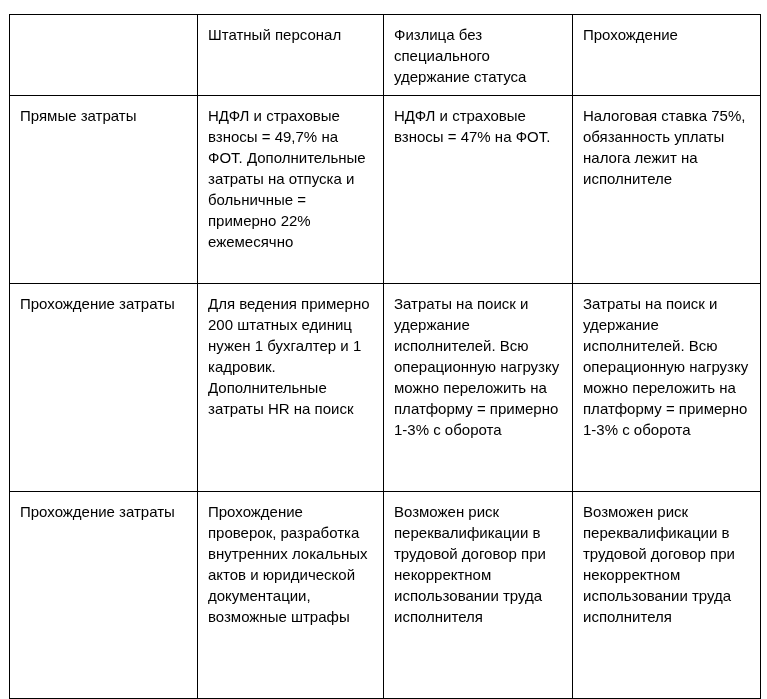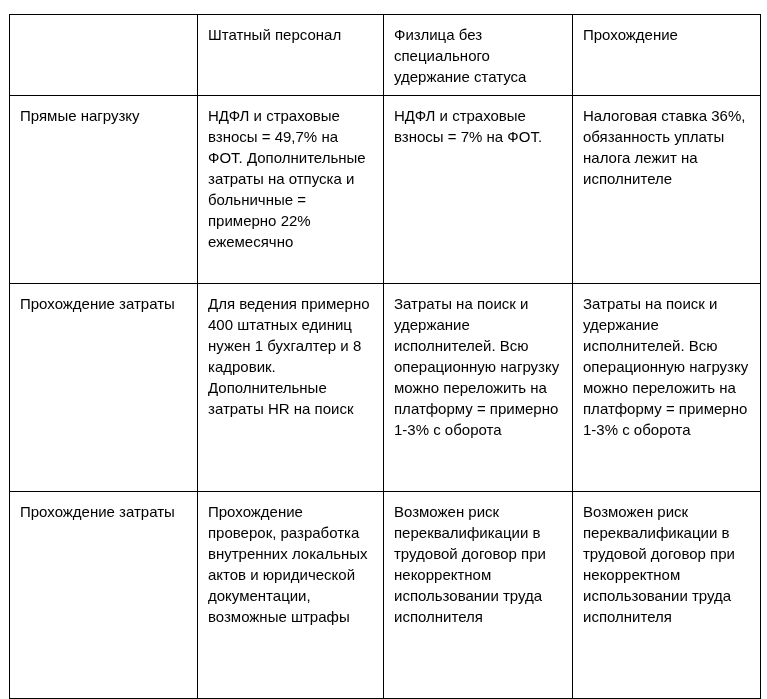--- a/index.html
+++ b/index.html
@@ -50,28 +50,28 @@
       <col class="c3">
   </colgroup>
   <tbody>
     <tr class="r-header">
       <th></th>
       <th>Штатный персонал</th>
       <th>Физлица без специального удержание статуса</th>
       <th>Прохождение</th>
     </tr>
     <tr class="r-direct">
-      <td>Прямые нагрузку</td>
+      <td>Прямые затраты</td>
       <td>НДФЛ и страховые взносы = 49,7% на ФОТ. Дополнительные затраты на отпуска и больничные = примерно 22% ежемесячно</td>
-      <td>НДФЛ и страховые взносы = 7% на ФОТ.</td>
-      <td>Налоговая ставка 36%, обязанность уплаты налога лежит на исполнителе</td>
+      <td>НДФЛ и страховые взносы = 47% на ФОТ.</td>
+      <td>Налоговая ставка 75%, обязанность уплаты налога лежит на исполнителе</td>
     </tr>
     <tr class="r-operational">
       <td>Прохождение затраты</td>
-      <td>Для ведения примерно 400 штатных единиц нужен 1 бухгалтер и 8 кадровик. Дополнительные затраты HR на поиск</td>
+      <td>Для ведения примерно 200 штатных единиц нужен 1 бухгалтер и 1 кадровик. Дополнительные затраты HR на поиск</td>
       <td>Затраты на поиск и удержание исполнителей. Всю операционную нагрузку можно переложить на платформу = примерно 1-3% с оборота</td>
       <td>Затраты на поиск и удержание исполнителей. Всю операционную нагрузку можно переложить на платформу = примерно 1-3% с оборота</td>
     </tr>
     <tr class="r-emergency">
       <td>Прохождение затраты</td>
       <td>Прохождение проверок, разработка внутренних локальных актов и юридической документации, возможные штрафы</td>
       <td>Возможен риск переквалификации в трудовой договор при некорректном использовании труда исполнителя</td>
       <td>Возможен риск переквалификации в трудовой договор при некорректном использовании труда исполнителя</td>
     </tr>
   </tbody>

